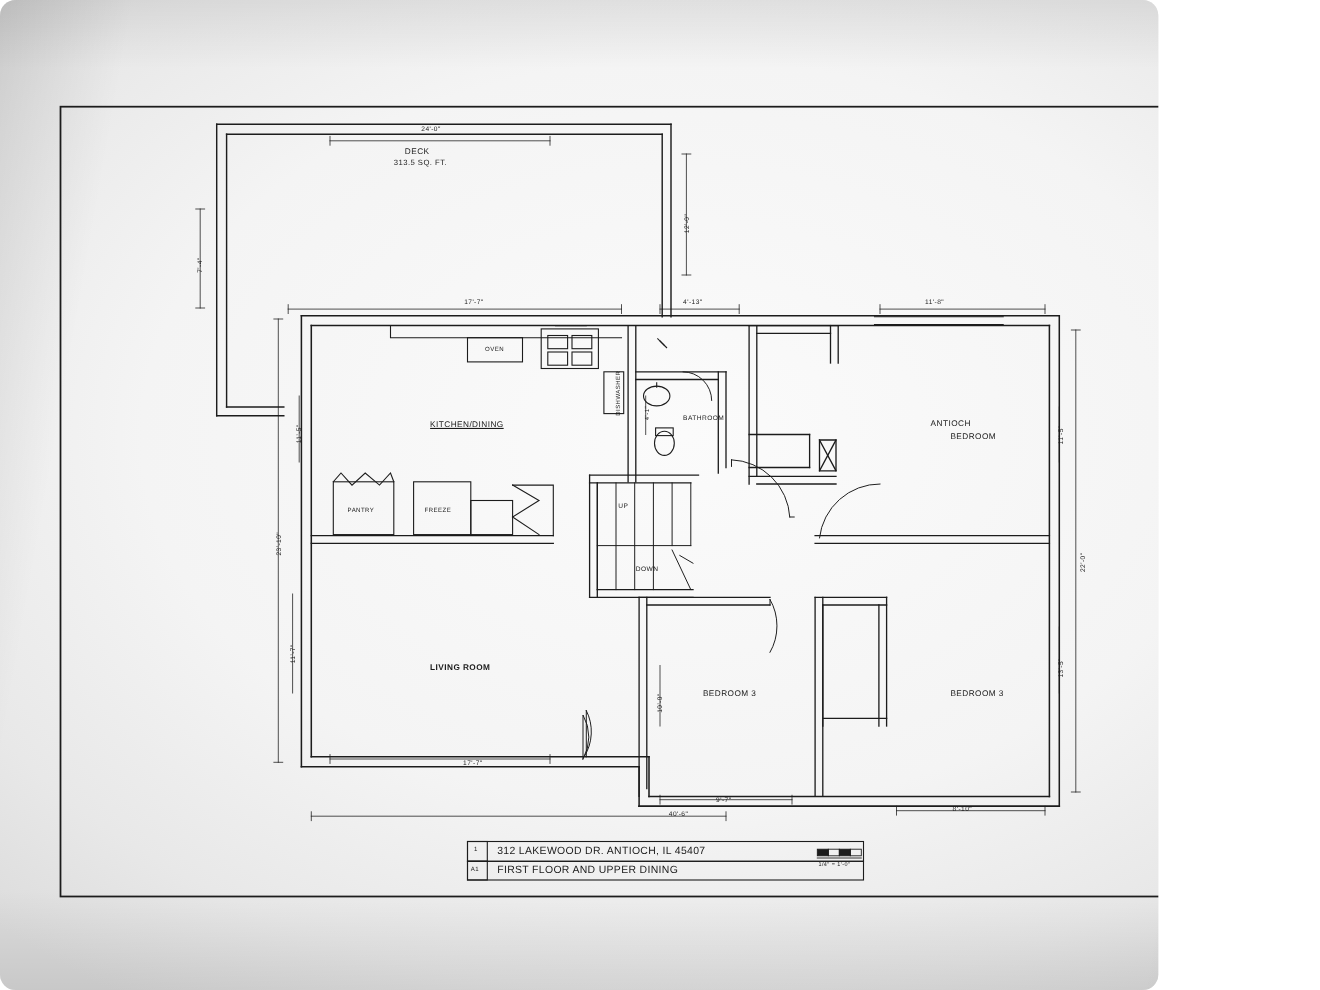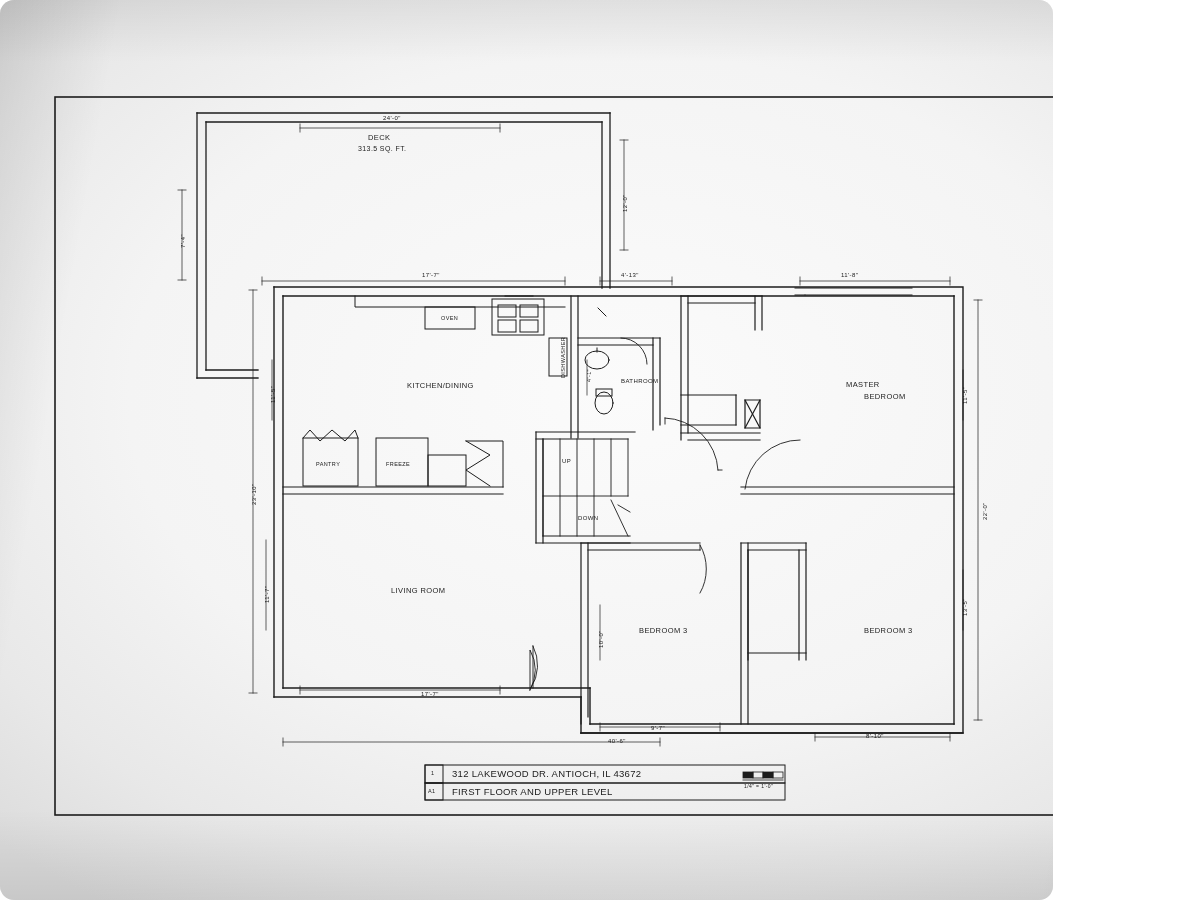--- a/index.html
+++ b/index.html
@@ -302,31 +302,31 @@
         <path d="M1099 133 L1117 129 L1122 133 L1117 137 Z"></path>
         <path d="M1145 133 L1127 129 L1122 133 L1127 137 Z"></path>
         <path d="M1106 117 L1118 129 M1138 117 L1126 129 M1106 149 L1118 137 M1138 149 L1126 137"></path>
       </g>
     </g>
   </svg>
 
   <div class="lbl room-label" style="left:368px; top:133px;">DECK</div>
   <div class="lbl room-label" style="left:358px; top:145px; font-size:7px;">313.5 SQ. FT.</div>
 
-  <div class="lbl room-label" style="left:407px; top:381px;">KITCHEN/DINING</div>
+  <div class="lbl room-label" style="left:391px; top:381px;text-decoration:underline;">KITCHEN/DINING</div>
   <div class="lbl tiny" style="left:441px; top:315px;">OVEN</div>
   <div class="lbl tiny vert" style="left:560px; top:378px; transform: rotate(-90deg);">DISHWASHER</div>
   <div class="lbl tiny" style="left:316px; top:461px;">PANTRY</div>
   <div class="lbl tiny" style="left:386px; top:461px;">FREEZE</div>
 
-  <div class="lbl room-label" style="left:391px; top:586px;">LIVING ROOM</div>
+  <div class="lbl room-label" style="left:391px; top:602px;font-weight:bold;">LIVING ROOM</div>
 
   <div class="lbl tiny" style="left:621px; top:378px; font-size:6px;">BATHROOM</div>
 
-  <div class="lbl room-label" style="left:846px; top:380px;">MASTER</div>
+  <div class="lbl room-label" style="left:846px; top:380px;">ANTIOCH</div>
   <div class="lbl room-label" style="left:840px; top:392px;padding-left:24px;">BEDROOM</div>
 
   <div class="lbl room-label" style="left:639px; top:626px;">BEDROOM 3</div>
   <div class="lbl room-label" style="left:864px; top:626px;">BEDROOM 3</div>
 
   <div class="lbl tiny" style="left:562px; top:458px; font-size:6px;">UP</div>
   <div class="lbl tiny" style="left:578px; top:515px; font-size:6px;">DOWN</div>
 
   <div class="lbl dim-label" style="left:383px; top:115px;">24'-0"</div>
   <div class="lbl dim-label vert" style="left:622px; top:212px; transform: rotate(-90deg); transform-origin: left top;">12'-0"</div>
@@ -347,18 +347,18 @@
   <div class="lbl dim-label vert" style="left:586px; top:382px; transform: rotate(-90deg); transform-origin: left top; font-size:5.5px;">4'-1"</div>
   <div class="lbl dim-label vert" style="left:598px; top:648px; transform: rotate(-90deg); transform-origin: left top;">10'-0"</div>
 
   <div class="lbl dim-label" style="left:421px; top:691px;">17'-7"</div>
   <div class="lbl dim-label" style="left:608px; top:738px;">40'-6"</div>
   <div class="lbl dim-label" style="left:651px; top:725px;">9'-7"</div>
   <div class="lbl dim-label" style="left:866px; top:733px;">8'-10"</div>
 
   <div class="lbl tiny" style="left:431px; top:770px;">1</div>
   <div class="lbl tiny" style="left:428px; top:788px;">A1</div>
-  <div class="lbl title-text" style="left:452px; top:768px;">312 LAKEWOOD DR. ANTIOCH, IL 43672</div>
-  <div class="lbl title-text" style="left:452px; top:786px;">FIRST FLOOR AND UPPER LEVEL</div>
+  <div class="lbl title-text" style="left:452px; top:768px;">312 LAKEWOOD DR. ANTIOCH, IL 45407</div>
+  <div class="lbl title-text" style="left:452px; top:786px;">FIRST FLOOR AND UPPER DINING</div>
   <div class="lbl tiny" style="left:744px; top:783px; font-size:5px;">1/4" = 1'-0"</div>
 
   <div class="lbl" style="left:1119px; top:128px; font-size:8px; font-weight:bold;">N</div>
 </div>
 
 </body></html>

